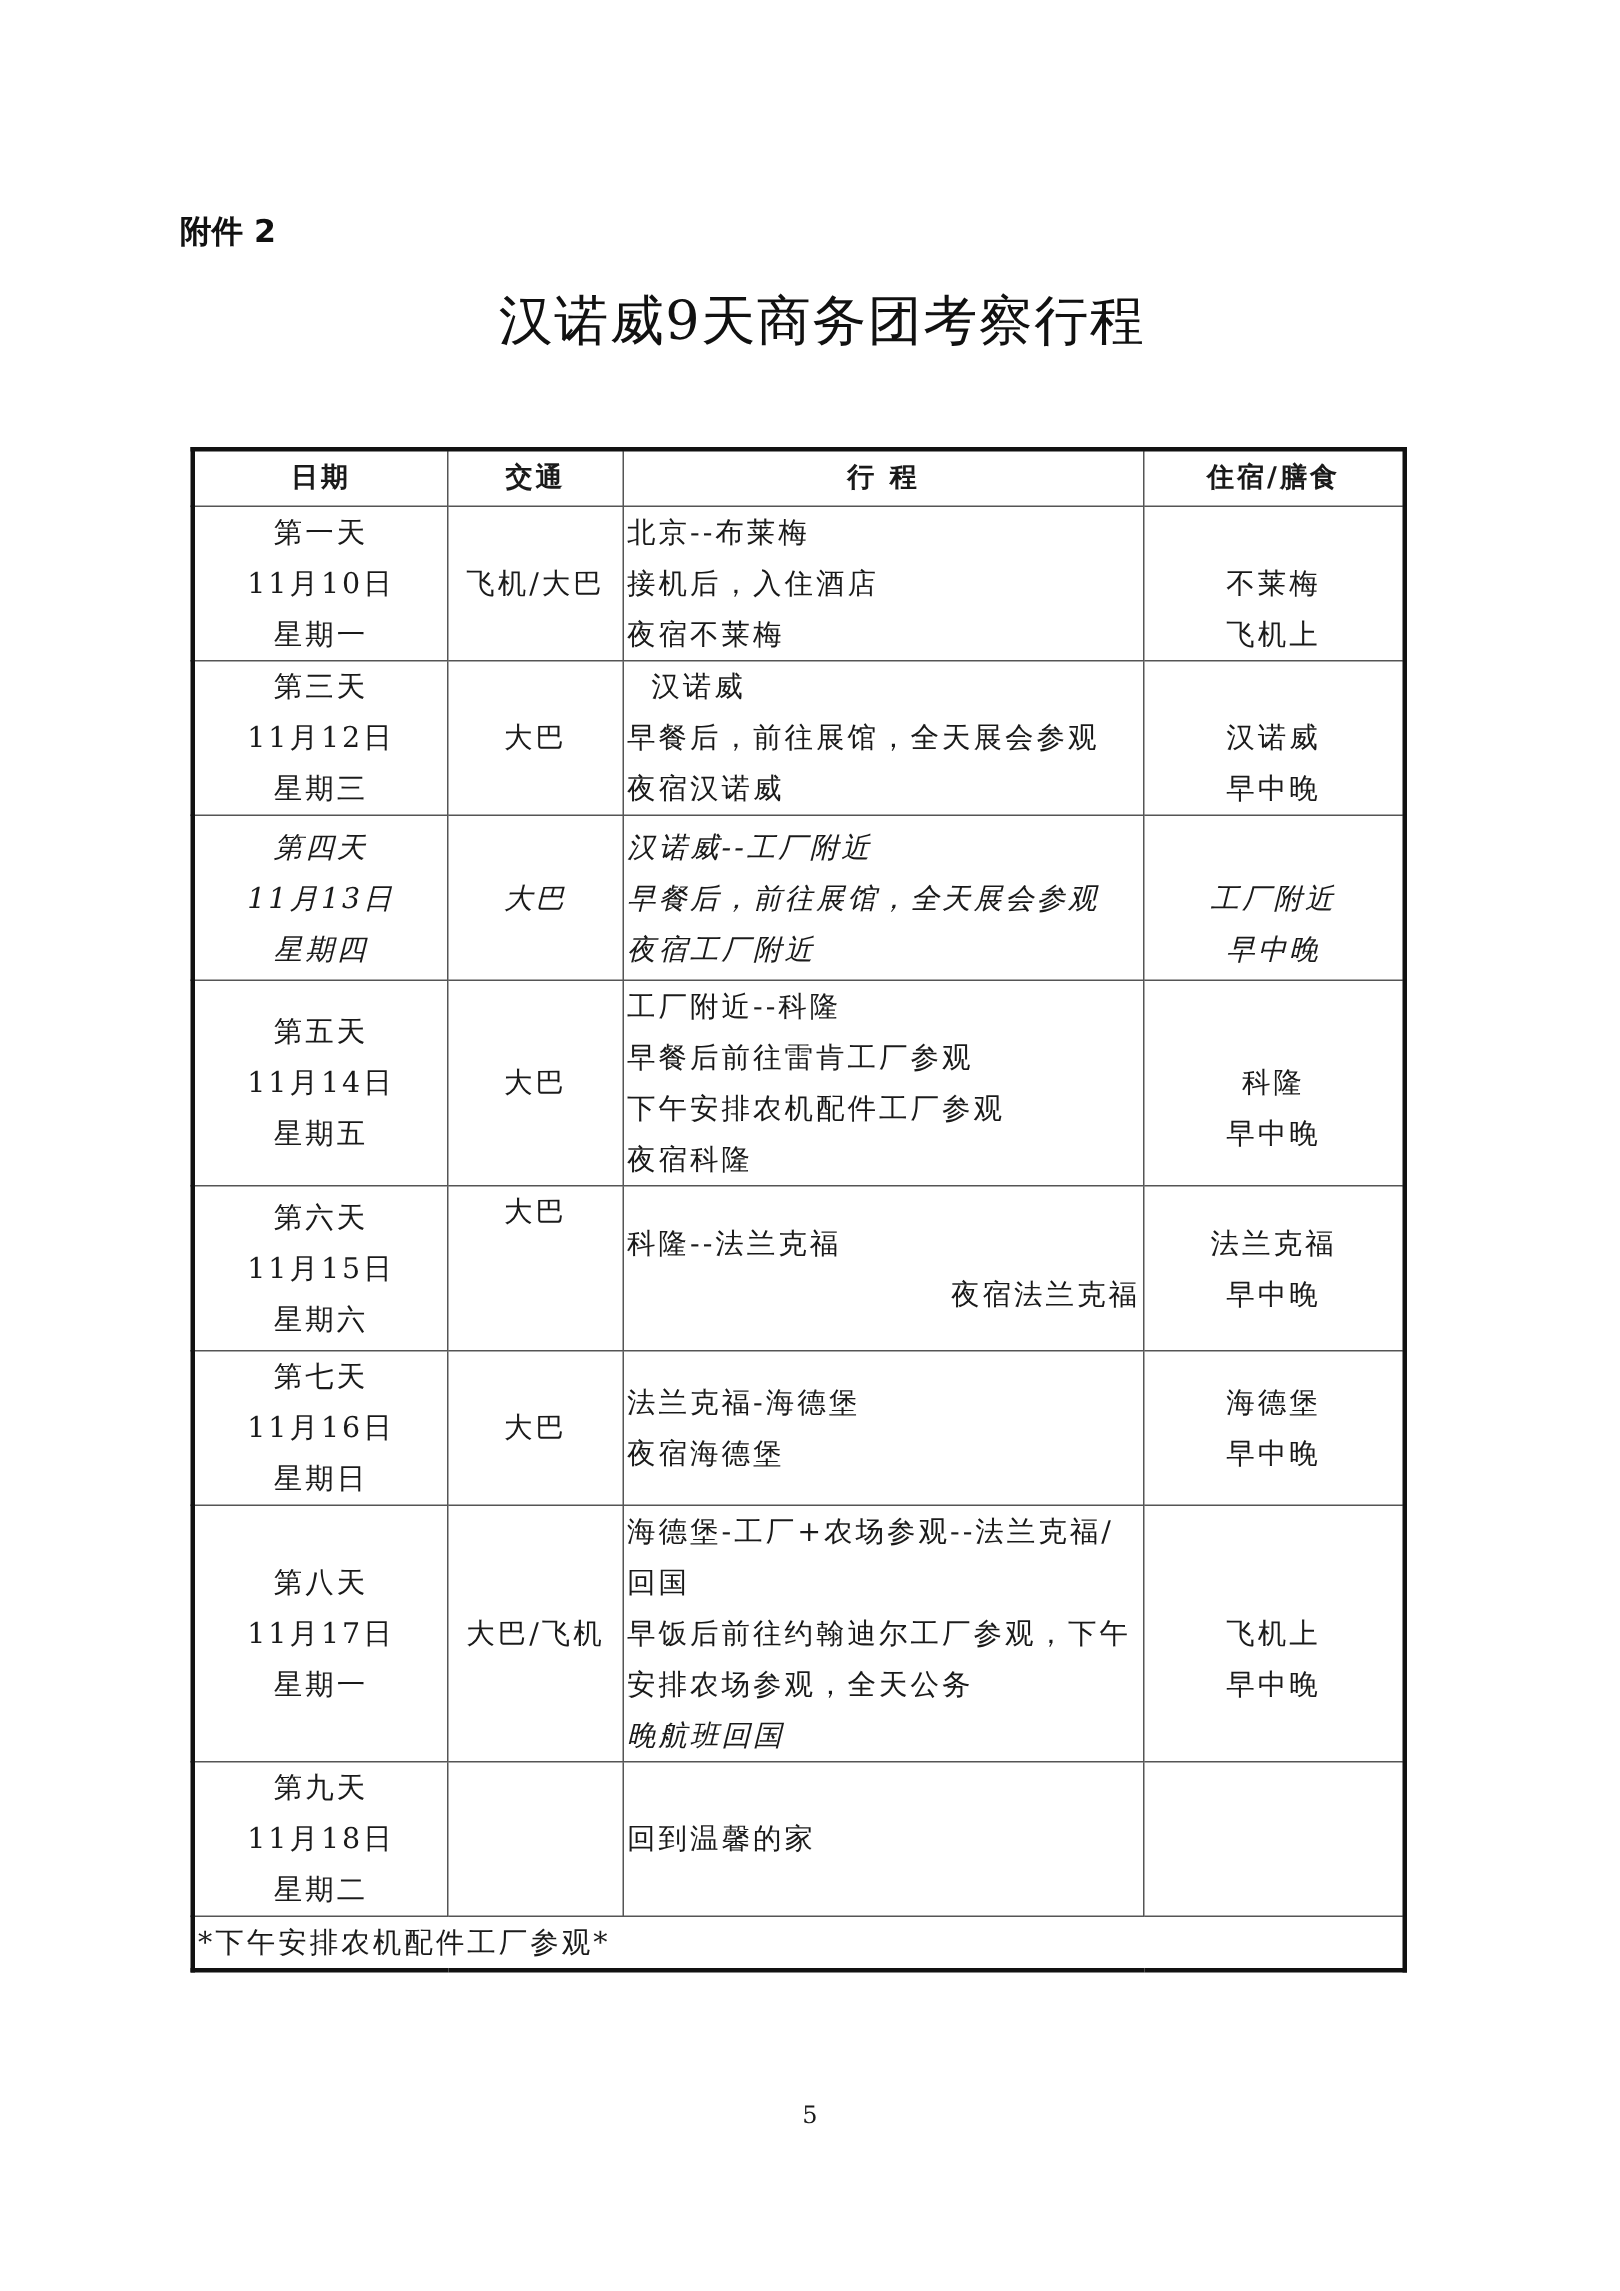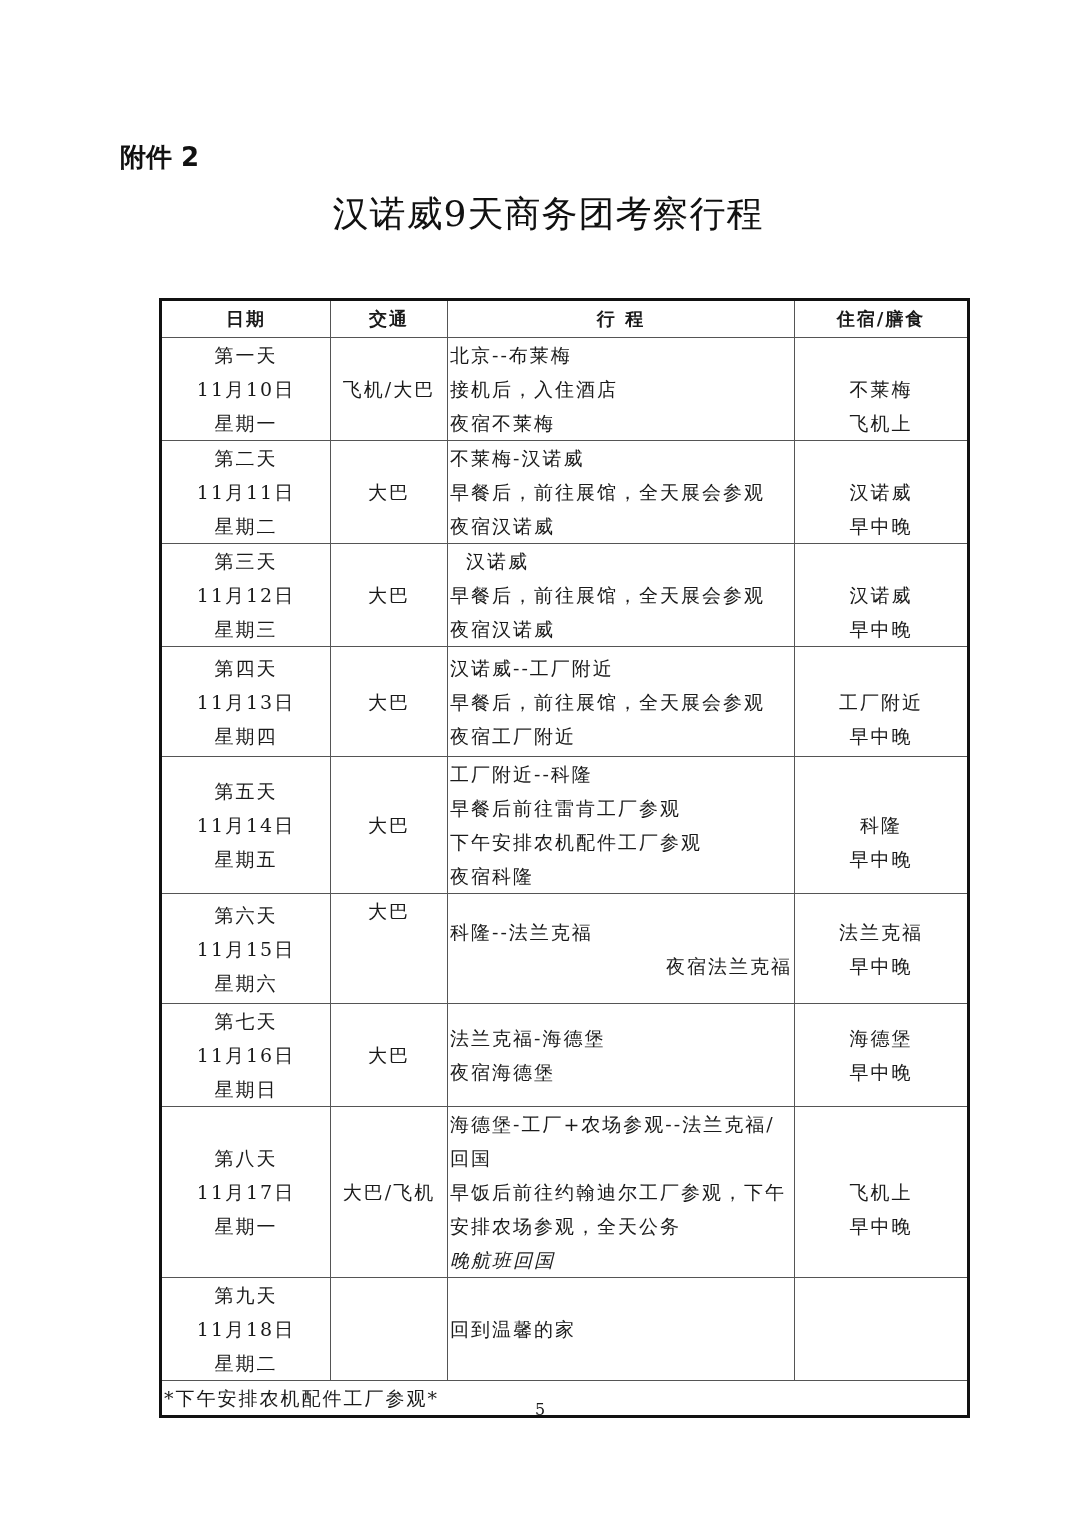--- a/index.html
+++ b/index.html
@@ -1,23 +1,23 @@
 <!DOCTYPE html>
 <html><head>
 <meta charset="utf-8">
 <style>
   html, body { margin: 0; padding: 0; background: #ffffff; }
   body { width: 1080px; height: 1527px; position: relative; overflow: hidden;
          font-family: "DejaVu Serif", "Liberation Serif", serif; color: #1a1a1a; }
-  .attachment { position: absolute; left: 120px; top: 140px; font-size: 26px;
+  .attachment { position: absolute; left: 120px; top: 140px; font-size: 21px;
                 font-family: "DejaVu Sans", "Liberation Sans", sans-serif; font-weight: bold; color: #111; }
   .title { position: absolute; left: 0; width: 1080px; top: 190px; text-align: center;
            font-size: 36px; color: #111; letter-spacing: 1px; padding-left: 16px; box-sizing: border-box; }
   table.itin { position: absolute; left: 127px; top: 298px; width: 804px;
-               border-collapse: collapse; border: 3px solid #111; table-layout: fixed; margin-left: 32px; }
+               border-collapse: collapse; border: 3px solid #111; table-layout: fixed; }
   table.itin td, table.itin th { border: 1px solid #555; font-size: 19px; line-height: 34px;
                vertical-align: middle; padding: 0 2px; font-weight: normal; letter-spacing: 2px; }
   table.itin th { height: 36px; text-align: center; font-family: "DejaVu Sans", "Liberation Sans", sans-serif;
                   font-weight: bold; font-size: 18px; border-bottom: 1px solid #555; }
   .c-date { width: 164px; text-align: center; }
   .c-trans { width: 112px; text-align: center; }
   .c-plan { width: 342px; text-align: left; }
   .c-stay { width: 168px; text-align: center; }
   td.c-plan, td.c-stay { vertical-align: top; }
   td.c-date { vertical-align: middle; }
@@ -54,59 +54,40 @@
           <span class="line" style="white-space: pre-wrap;">接机后，入住酒店</span>
           <span class="line" style="white-space: pre-wrap;">夜宿不莱梅</span>
         </td>
         <td class="c-stay">
           <div class="stay-inner">
             <span class="line">不莱梅</span>
             <span class="line">飞机上</span>
           </div>
         </td>
       </tr>
-      <tr style="height: 100px;">
-        <td class="c-date">
-          <span class="line">第二天</span>
-          <span class="line">11月11日</span>
-          <span class="line">星期二</span>
-        </td>
-        <td class="c-trans">大巴</td>
-        <td class="c-plan">
-          <span class="line" style="white-space: pre-wrap;">不莱梅-汉诺威</span>
-          <span class="line" style="white-space: pre-wrap;">早餐后，前往展馆，全天展会参观</span>
-          <span class="line" style="white-space: pre-wrap;">夜宿汉诺威</span>
-        </td>
-        <td class="c-stay">
-          <div class="stay-inner">
-            <span class="line">汉诺威</span>
-            <span class="line">早中晚</span>
-          </div>
-        </td>
-      </tr>
       <tr style="height: 97px;">
         <td class="c-date">
           <span class="line">第三天</span>
           <span class="line">11月12日</span>
           <span class="line">星期三</span>
         </td>
         <td class="c-trans">大巴</td>
         <td class="c-plan">
           <span class="line" style="white-space: pre-wrap;">  汉诺威</span>
           <span class="line" style="white-space: pre-wrap;">早餐后，前往展馆，全天展会参观</span>
           <span class="line" style="white-space: pre-wrap;">夜宿汉诺威</span>
         </td>
         <td class="c-stay">
           <div class="stay-inner">
             <span class="line">汉诺威</span>
             <span class="line">早中晚</span>
           </div>
         </td>
       </tr>
-      <tr style="height: 110px;">
+      <tr style="height: 110px; font-style: italic;">
         <td class="c-date">
           <span class="line">第四天</span>
           <span class="line">11月13日</span>
           <span class="line">星期四</span>
         </td>
         <td class="c-trans">大巴</td>
         <td class="c-plan">
           <span class="line" style="white-space: pre-wrap;">汉诺威--工厂附近</span>
           <span class="line" style="white-space: pre-wrap;">早餐后，前往展馆，全天展会参观</span>
           <span class="line" style="white-space: pre-wrap;">夜宿工厂附近</span>

